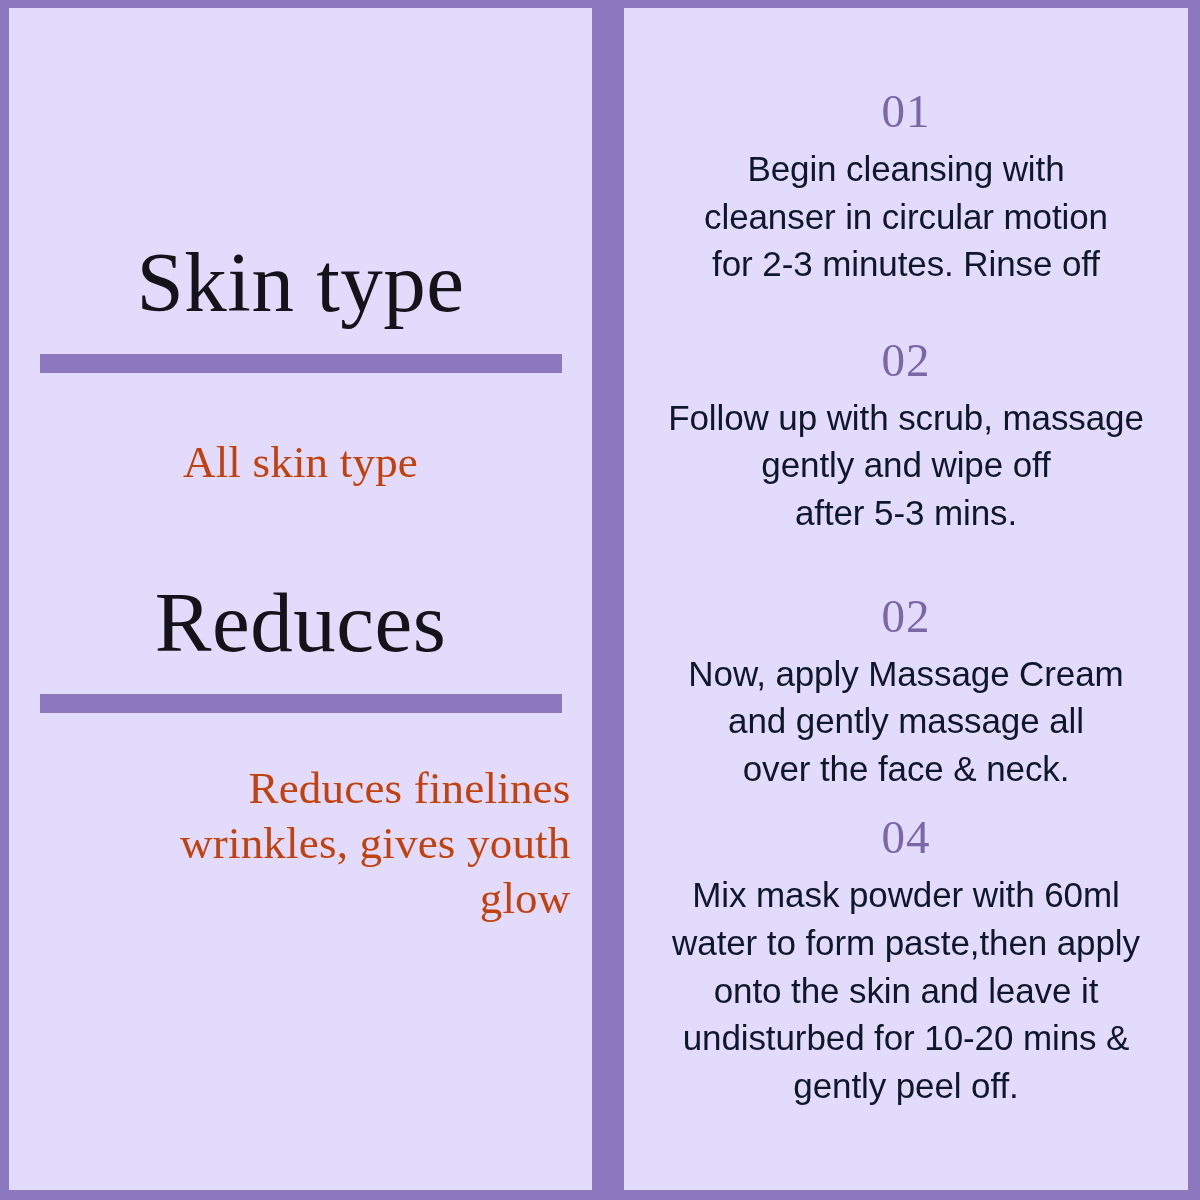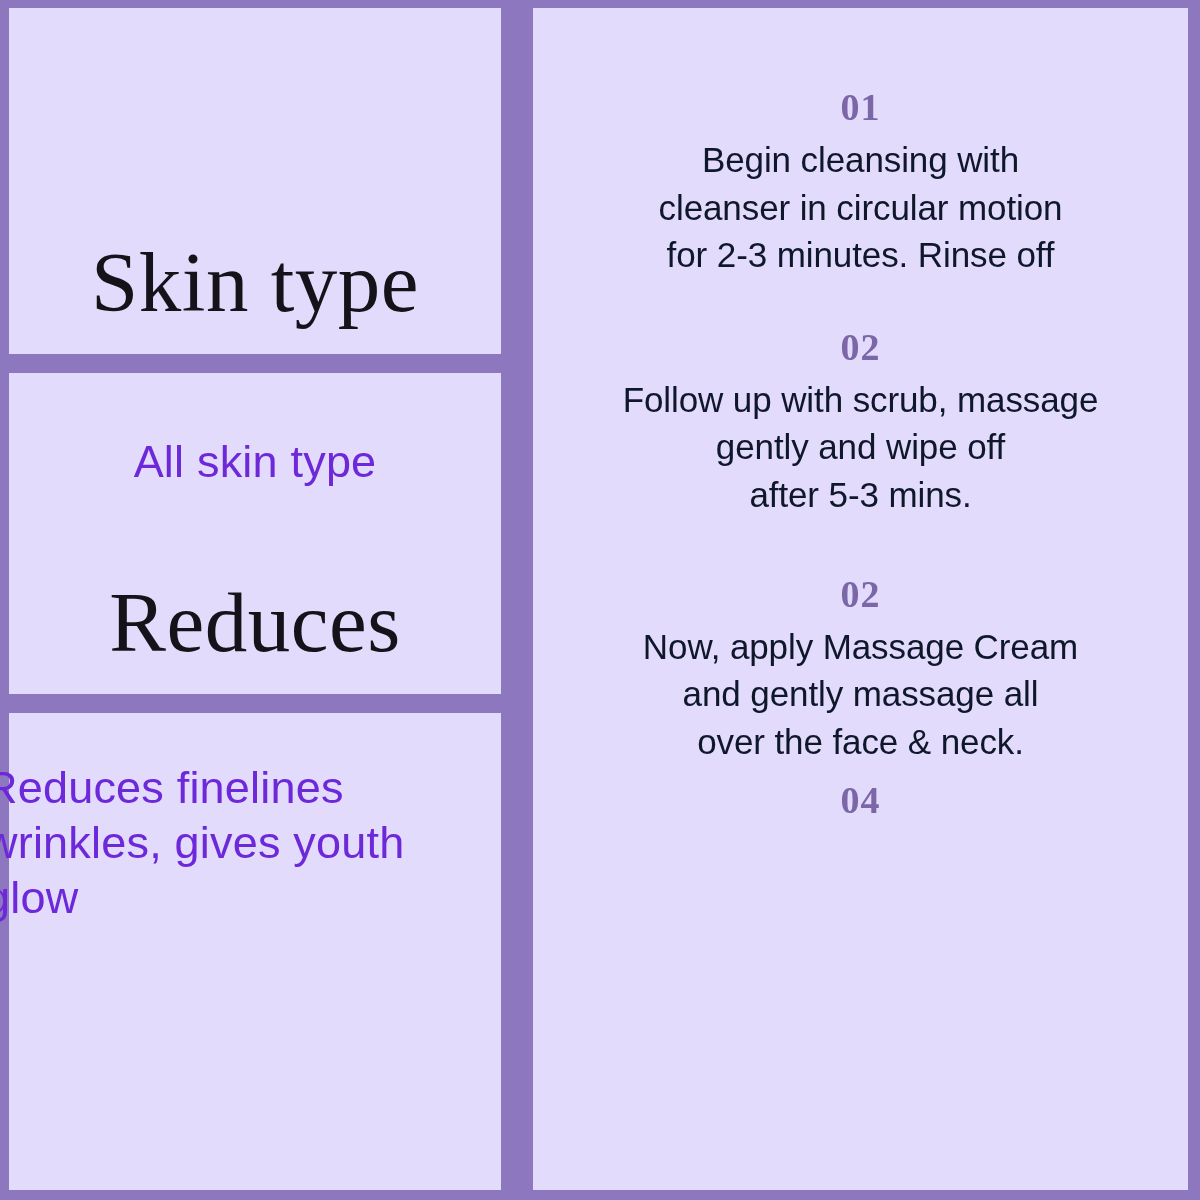--- a/index.html
+++ b/index.html
@@ -20,21 +20,21 @@
     width: 1200px;
     height: 1200px;
     background: #8D77BE;
     display: flex;
     padding: 8px 12px 10px 9px;
     gap: 0;
   }
 
   
   .panel-left {
-    width: 492px;
+    width: 583px;
     height: 100%;
     background: #E3DBFC;
     display: flex;
     flex-direction: column;
     align-items: center;
     justify-content: flex-start;
     padding-top: 232px;
     flex: 0 0 auto;
   }
 
@@ -49,26 +49,26 @@
   }
 
   .rule {
     width: 522px;
     height: 19px;
     background: #8D77BE;
     margin-top: 29px;
   }
 
   .sub {
-    font-family: Liberation Sans, sans-serif;
+    font-family: Liberation Serif, serif;
     font-weight: 400;
     font-size: 45px;
     line-height: 1.22;
-    color: #6d28d9;
-    text-align: left;
+    color: #c2410c;
+    text-align: right;
     letter-spacing: 0.2px;
   }
 
   .sub-skin { margin-top: 62px; }
 
   .gap-benefits { height: 90px; }
 
   .sub-benefits {
     margin-top: 48px;
     width: 540px;
@@ -92,42 +92,42 @@
     display: flex;
     flex-direction: column;
     align-items: center;
     padding: 80px 14px 0 14px;
   }
 
   .step { width: 100%; text-align: center; }
 
   .step-num {
     font-family: "Liberation Serif", "DejaVu Serif", serif;
-    font-weight: 700;
-    font-size: 38px;
+    font-weight: 400;
+    font-size: 47px;
     line-height: 1.0;
     color: #7B66A8;
     letter-spacing: 1px;
   }
 
   .step-text {
     font-family: "Liberation Sans", sans-serif;
     font-weight: 400;
     font-size: 35px;
     line-height: 1.36;
     color: #0f172a;
     margin-top: 10px;
     white-space: pre-line;
     letter-spacing: -0.1px;
   }
 
   .step-1 { margin-top: 0px; }
   .step-2 { margin-top: 49px; }
   .step-3 { margin-top: 56px; }
-  .step-4 { margin-top: 16px; }
+  .step-4 { margin-top: 22px; }
 </style>
 </head>
 <body>
 
 <div class="poster">
 
   <div class="panel-left">
 
     <div class="heading">Skin type</div>
 
@@ -166,16 +166,21 @@
 
     <div class="step step-3">
       <div class="step-num">02</div>
       <div class="step-text">Now, apply Massage  Cream
 and gently massage all
 over the face &amp; neck.</div>
     </div>
 
     <div class="step step-4">
       <div class="step-num">04</div>
+      <div class="step-text">Mix mask powder with 60ml
+water to form paste,then apply
+onto the skin and leave it
+undisturbed for 10-20 mins &amp;
+gently peel off.</div>
     </div>
 
   </div>
 </div>
 
 </body></html>

